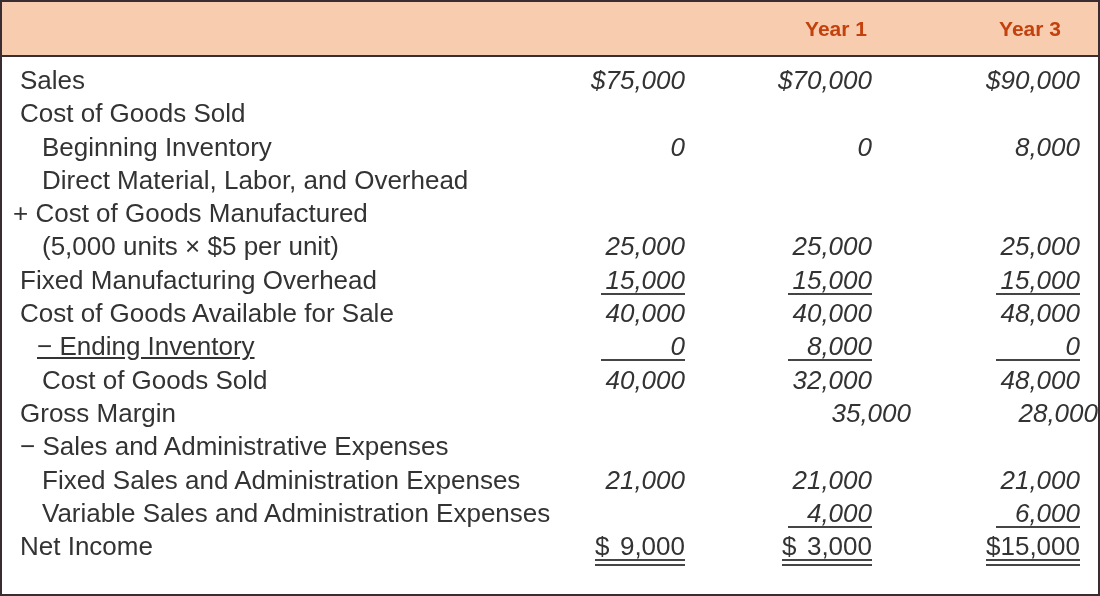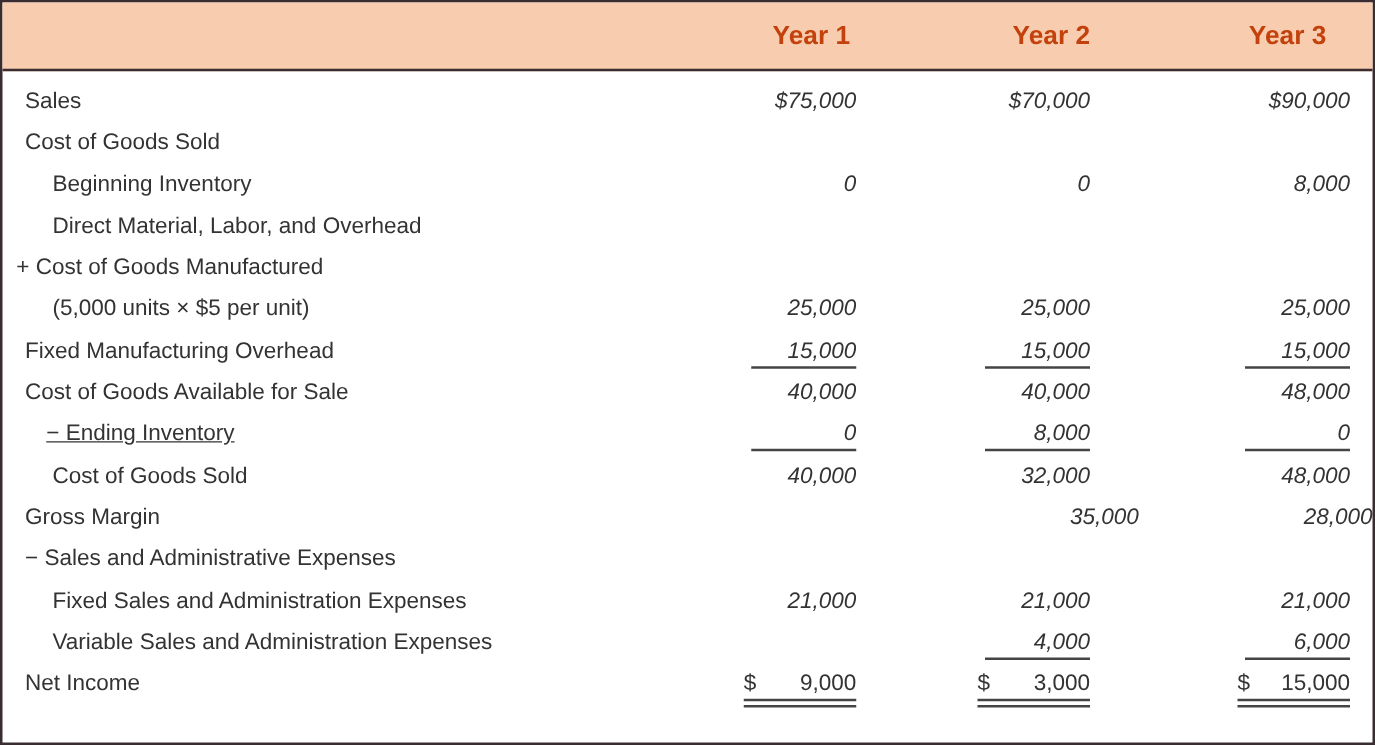--- a/index.html
+++ b/index.html
@@ -18,21 +18,21 @@
     background: #f8ccae;
     border-bottom: 2px solid #3a2d31;
     display: flex;
     align-items: center;
     font-weight: bold;
     font-size: 21px;
     color: #c2410c;
   }
 
   
-  .row { display: flex; height: 33.3px; line-height: 33.3px; font-size: 18px; }
+  .row { display: flex; height: 33.3px; line-height: 33.3px; font-size: 26px; }
   .body { padding-top: 7px; }
 
   .lbl { flex: 1; white-space: nowrap; overflow: hidden; }
   .i0  { padding-left: 18px; }   
   .i0s { padding-left: 11px; }   
   .i1  { padding-left: 40px; }   
   .i1s { padding-left: 35px; text-decoration: underline; }   
 
   .c  { text-align: right; white-space: nowrap; }
   .c1 { width: 115px; }
@@ -61,21 +61,20 @@
   }
 </style>
 </head>
 <body>
 
 <div class="sheet">
 
   <div class="hdr">
     <div class="lbl"></div>
     <div class="c c1">Year 1</div>
-    <div class="c c2">Year 2</div>
     <div class="c c3">Year 3</div>
   </div>
 
   <div class="body">
 
     <div class="row">
       <div class="lbl i0">Sales</div>
       <div class="c c1"><span class="amt">$75,000</span></div>
       <div class="c c2"><span class="amt">$70,000</span></div>
       <div class="c c3"><span class="amt">$90,000</span></div>

